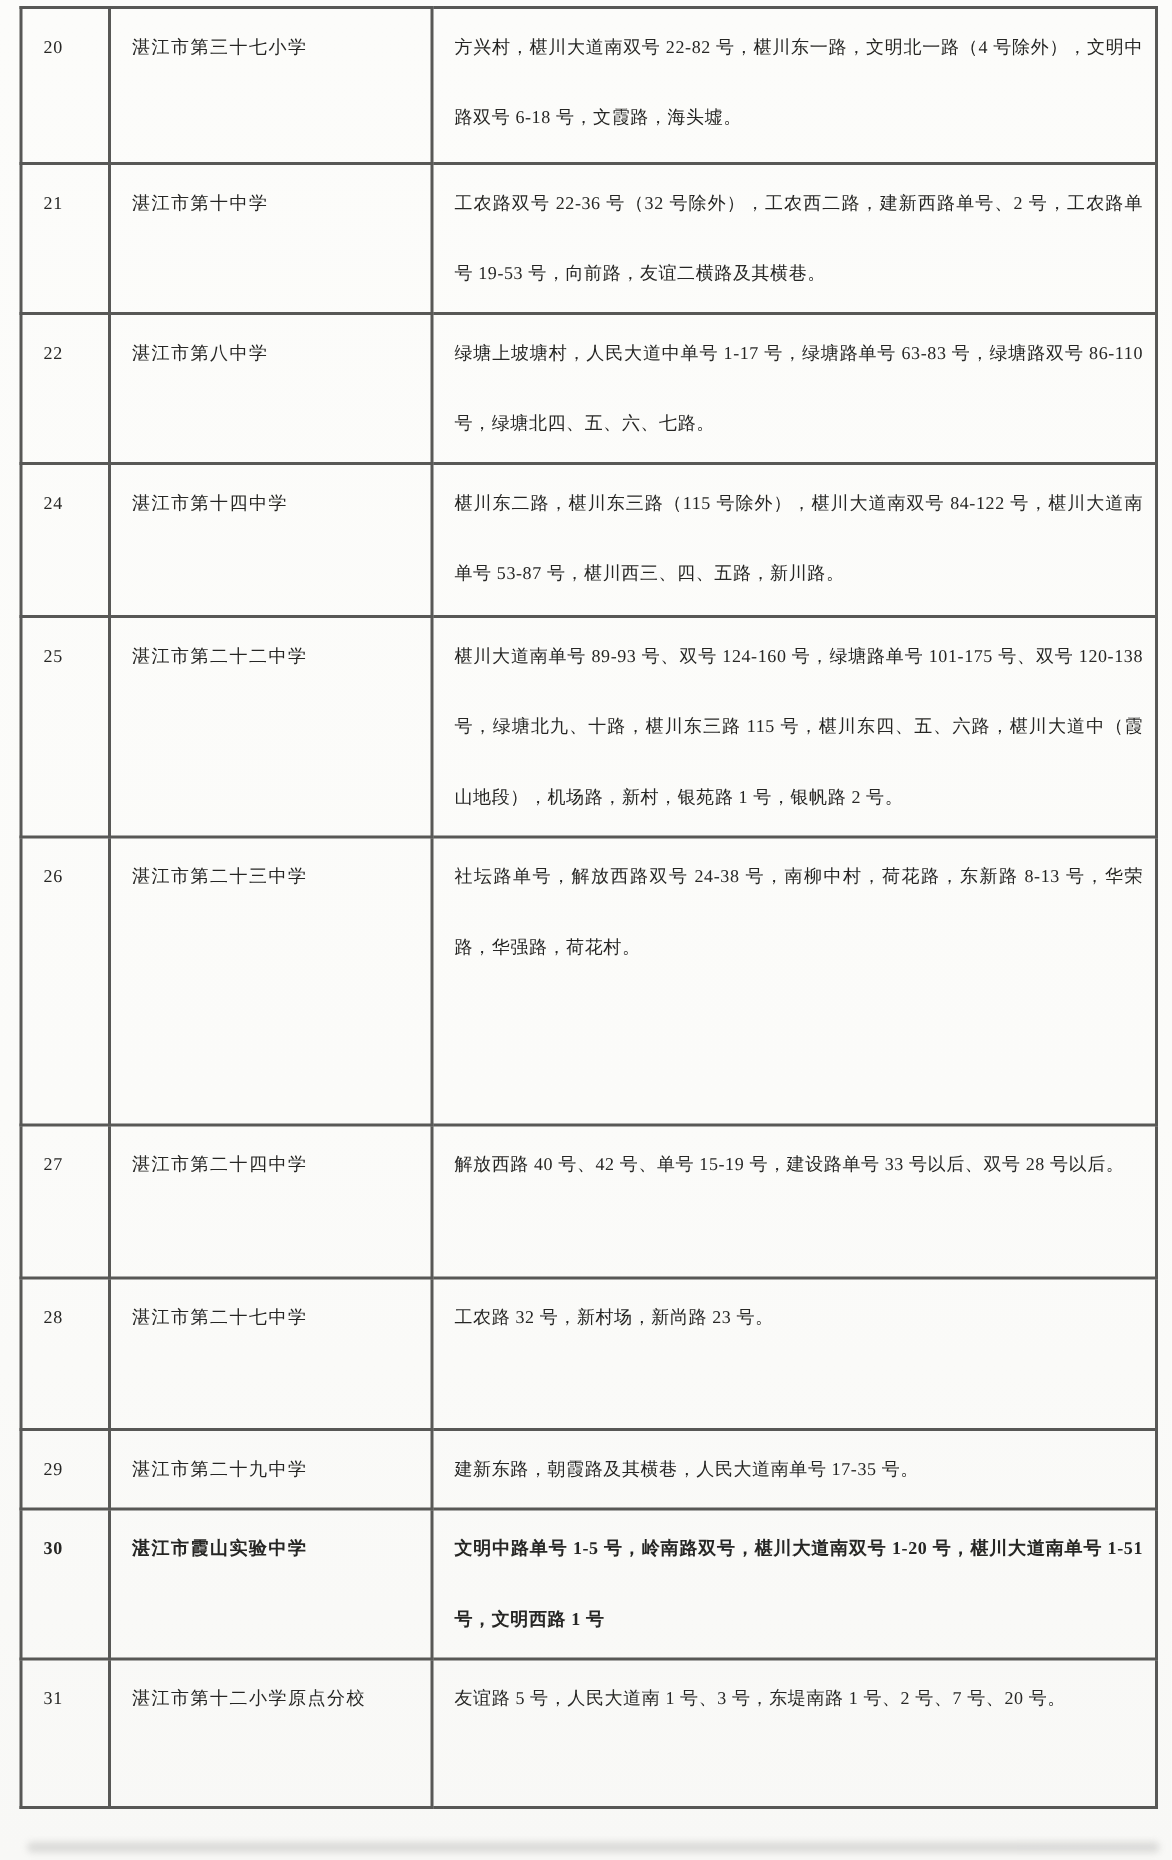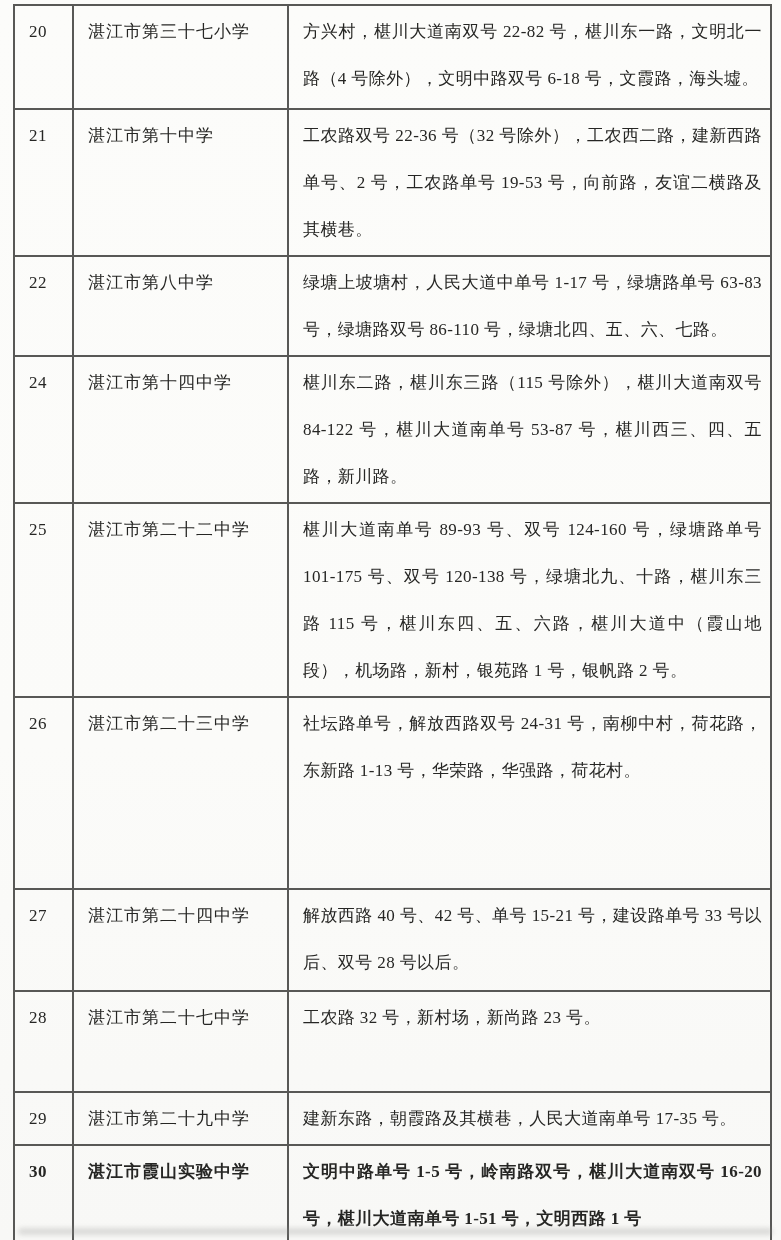--- a/index.html
+++ b/index.html
@@ -27,21 +27,21 @@
     border-collapse: collapse;
     table-layout: fixed;
   }
   table.roster col.c-no     { width: 59px; }
   table.roster col.c-school { width: 215px; }
   table.roster col.c-area   { width: 483px; }
   table.roster td {
     border: 2px solid #585856;
     vertical-align: top;
     color: #262624;
-    font-size: 17px;
+    font-size: 12px;
     line-height: 47px;
     padding: 2px 8px 2px 14px;
     overflow: hidden;
   }
   td.no {
     padding-left: 11px;
     letter-spacing: 0.5px;
     font-size: 16px;
   }
   td.school {
@@ -122,45 +122,45 @@
 
   <tr>
     <td class="no">25</td>
     <td class="school">湛江市第二十二中学</td>
     <td class="area">椹川大道南单号 89-93 号、双号 124-160 号，绿塘路单号 101-175 号、双号 120-138 号，绿塘北九、十路，椹川东三路 115 号，椹川东四、五、六路，椹川大道中（霞山地段），机场路，新村，银苑路 1 号，银帆路 2 号。</td>
   </tr>
 
   <tr>
     <td class="no">26</td>
     <td class="school">湛江市第二十三中学</td>
-    <td class="area">社坛路单号，解放西路双号 24-31 号，南柳中村，荷花路，东新路 1-13 号，华荣路，华强路，荷花村。</td>
+    <td class="area">社坛路单号，解放西路双号 24-38 号，南柳中村，荷花路，东新路 8-13 号，华荣路，华强路，荷花村。</td>
   </tr>
 
   <tr>
     <td class="no">27</td>
     <td class="school">湛江市第二十四中学</td>
-    <td class="area">解放西路 40 号、42 号、单号 15-21 号，建设路单号 33 号以后、双号 28 号以后。</td>
+    <td class="area">解放西路 40 号、42 号、单号 15-19 号，建设路单号 33 号以后、双号 28 号以后。</td>
   </tr>
 
   <tr>
     <td class="no">28</td>
     <td class="school">湛江市第二十七中学</td>
     <td class="area">工农路 32 号，新村场，新尚路 23 号。</td>
   </tr>
 
   <tr>
     <td class="no">29</td>
     <td class="school">湛江市第二十九中学</td>
     <td class="area">建新东路，朝霞路及其横巷，人民大道南单号 17-35 号。</td>
   </tr>
 
   <tr>
     <td class="no">30</td>
     <td class="school">湛江市霞山实验中学</td>
-    <td class="area">文明中路单号 1-5 号，岭南路双号，椹川大道南双号 16-20 号，椹川大道南单号 1-51 号，文明西路 1 号</td>
+    <td class="area">文明中路单号 1-5 号，岭南路双号，椹川大道南双号 1-20 号，椹川大道南单号 1-51 号，文明西路 1 号</td>
   </tr>
 
   <tr>
     <td class="no">31</td>
     <td class="school">湛江市第十二小学原点分校</td>
     <td class="area">友谊路 5 号，人民大道南 1 号、3 号，东堤南路 1 号、2 号、7 号、20 号。</td>
   </tr>
 
 </tbody>
   </table>

